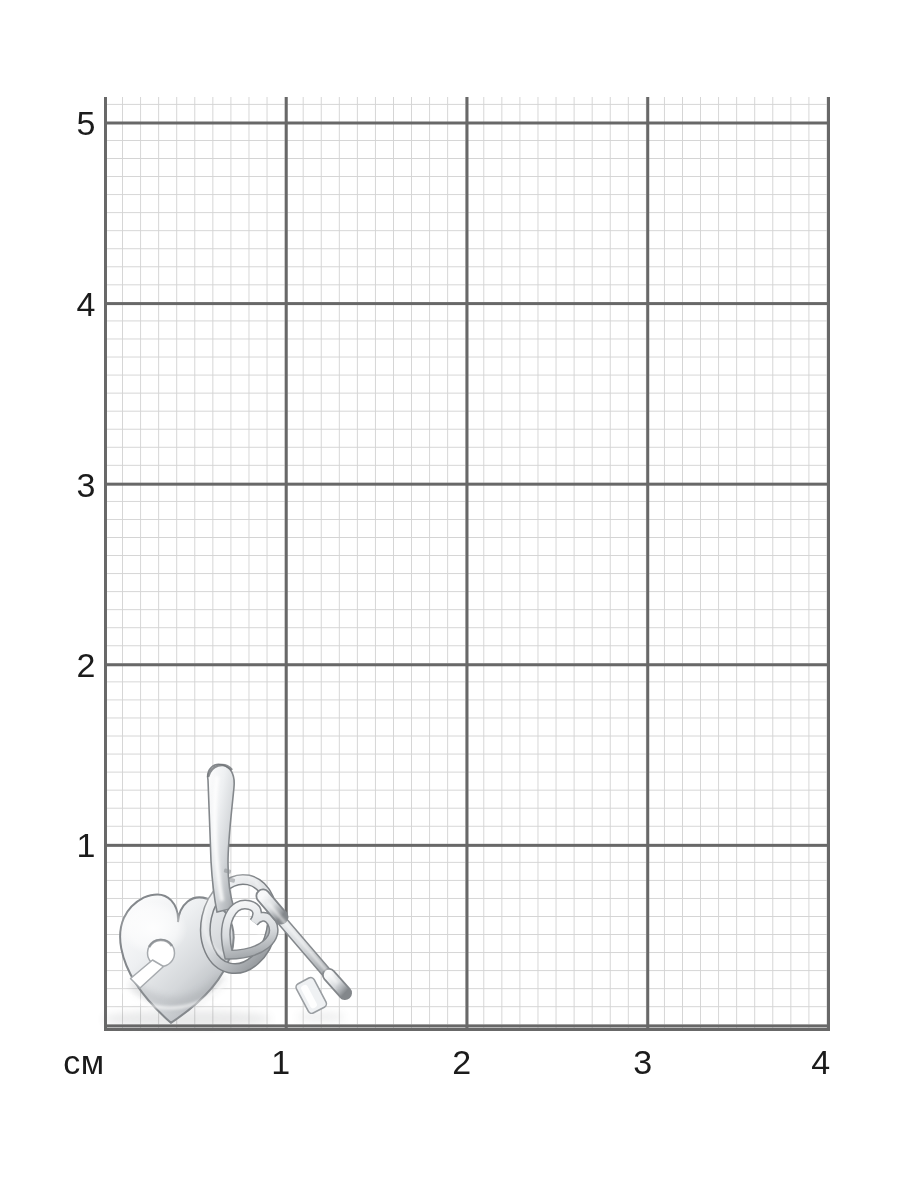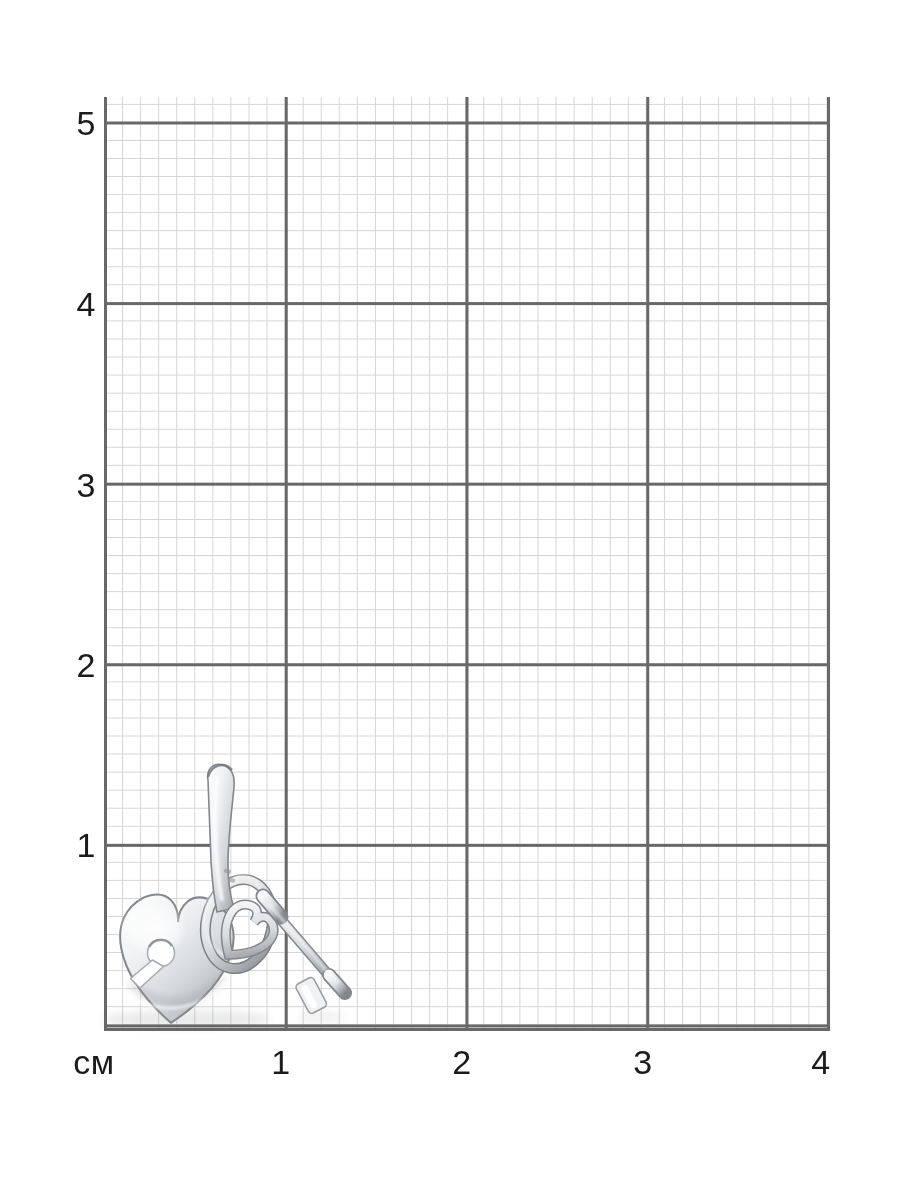--- a/index.html
+++ b/index.html
@@ -21,21 +21,21 @@
     background-position:0 0,0 24.5px,0 0,0 6.9px;
     background-repeat:repeat;
   }
   .tick{
     position:absolute;color:#1b1b1b;font-size:34px;line-height:40px;
     letter-spacing:0.5px;
   }
   .tick.left{width:56px;text-align:right;left:40px;}
   .tick.bottom{width:84px;text-align:center;top:1040px;line-height:44px;}
   .t5{top:103px;} .t4{top:284px;} .t3{top:465px;} .t2{top:645px;} .t1{top:825px;}
-  .bcm{left:52px;} .b1{left:239px;} .b2{left:420px;} .b3{left:601px;} .b4{left:779px;}
+  .bcm{left:42px;} .b1{left:239px;} .b2{left:420px;} .b3{left:601px;} .b4{left:779px;}
   .pendant{position:absolute;left:95px;top:753px;width:265px;height:280px;}
 </style>
 </head>
 <body>
 
 <div class="page">
 
   <div class="grid"></div>
 
   <span class="tick left t5">5</span>

